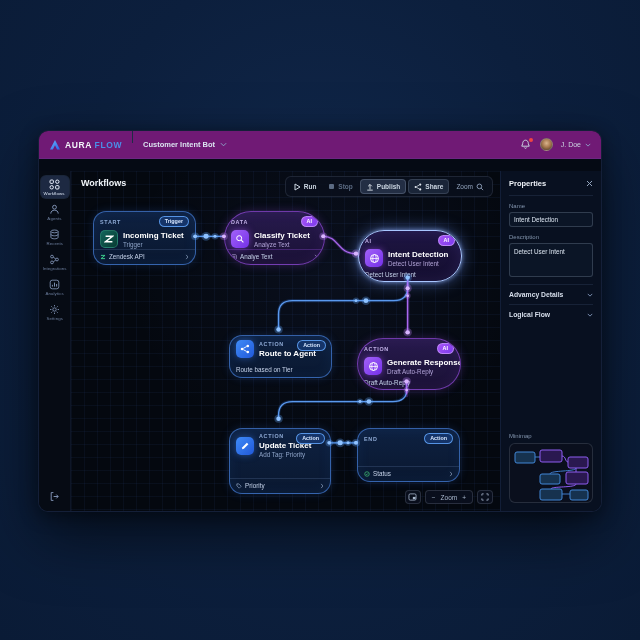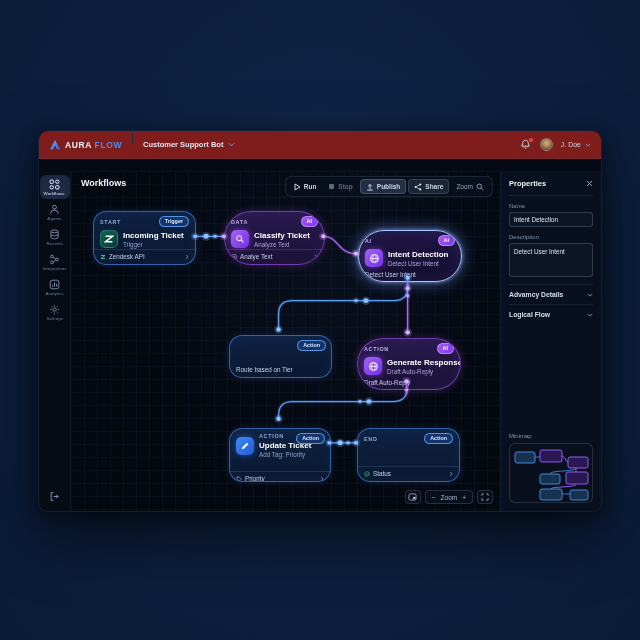--- a/index.html
+++ b/index.html
@@ -10,21 +10,21 @@
     overflow: hidden;
     -webkit-font-smoothing: antialiased;
   }
   .window {
     position:absolute; left:38px; top:130px; width:564px; height:382px;
     background:#050a14; border:1px solid rgba(90,130,220,.18); border-radius:10px;
     box-shadow:0 24px 60px rgba(0,0,0,.55), 0 4px 18px rgba(0,0,0,.4);
     display:flex; flex-direction:column; overflow:hidden;
   }
   
-  .topbar { height:28px; flex:0 0 28px; background:#7f1d1d; border-bottom:1px solid rgba(90,130,220,.12);
+  .topbar { height:28px; flex:0 0 28px; background:#701a75; border-bottom:1px solid rgba(90,130,220,.12);
     display:flex; padding:0 10px; }
   .brand { display:flex; align-items:center; gap:4px; }
   .brand-name { font-size:8.5px; font-weight:bold; letter-spacing:.6px; color:#f1f5f9; }
   .brand-name .flow { color:#4a8fe8; }
   .tb-div { width:1px; height:12px; background:#1e2c45; margin:0 10px; }
   .wf-select { display:flex; align-items:center; gap:5px; font-size:7.5px; font-weight:bold; color:#dbe4f0; cursor:pointer; }
   .topbar-right { margin-left:auto; display:flex; align-items:center; gap:8px; }
   .bell-wrap { position:relative; width:12px; height:12px; cursor:pointer; }
   .bell-dot { position:absolute; top:-1px; right:-1px; width:4px; height:4px; border-radius:50%; background:#ef4444; }
   .avatar { width:13px; height:13px; border-radius:50%; border:1px solid rgba(148,163,184,.4);
@@ -144,21 +144,21 @@
           <stop offset="0" stop-color="#6db3f8"></stop>
               <stop offset="1" stop-color="#2563eb"></stop>
             </linearGradient>
           </defs>
         <path d="M6 1 L11 10.5 H8.1 L6 6.2 L3.9 10.5 H1 Z" fill="url(#lg)"></path>
       </svg>
       <span class="brand-name"><span>AURA</span> <span class="flow">FLOW</span></span>
     </div>
     <div class="tb-div"></div>
     <div class="wf-select">
-      <span>Customer Support Bot</span>
+      <span>Customer Intent Bot</span>
       <svg class="icon" width="7" height="5" viewBox="0 0 8 5">
           <path d="M1 1 L4 4 L7 1" stroke="#8da3c7" stroke-width="1.1" fill="none"></path>
         </svg>
     </div>
     <div class="topbar-right">
       <div class="bell-wrap">
         <svg class="icon" width="11" height="12" viewBox="0 0 10 11">
           <path d="M5 1.1 C3.2 1.1 2.4 2.6 2.4 4.3 L1.6 6.6 H8.4 L7.6 4.3 C7.6 2.6 6.8 1.1 5 1.1 Z" fill="none" stroke="#cbd5e1" stroke-width=".9"></path>
           <path d="M3.9 7.8 A1.2 1.2 0 0 0 6.1 7.8" fill="none" stroke="#cbd5e1" stroke-width=".9"></path>
         </svg>
@@ -432,20 +432,34 @@
             <span class="nsub">Detect User Intent</span>
           </span>
         </div>
         <div class="nfoot">
           <span>Detect User Intent</span>
         </div>
       </div>
 
       <div class="node n-blue n-il" style="left:158px;top:164px;width:103px;height:43px;">
         <span class="badge b-blue">Action</span>
+        <div class="nbody2">
+          <span class="nicon i-blue">
+            <svg class="icon" width="10" height="10" viewBox="0 0 9 9">
+                <circle cx="7" cy="1.8" r="1.2" fill="#fff"></circle>
+                <circle cx="1.9" cy="4.5" r="1.2" fill="#fff"></circle>
+                <circle cx="7" cy="7.2" r="1.2" fill="#fff"></circle>
+                <path d="M3 3.9 L6 2.3 M3 5.1 L6 6.7" stroke="#fff" stroke-width=".8"></path>
+              </svg>
+          </span>
+          <span class="ncol">
+            <span class="ntype">ACTION</span>
+            <span class="ntitle">Route to Agent</span>
+          </span>
+        </div>
         <div class="nfoot">
           <span>Route based on Tier</span>
         </div>
       </div>
 
       <div class="node n-purple" style="left:286px;top:167px;width:104px;height:52px;">
         <div class="nhead">
           <span class="ntype">ACTION</span>
           <span class="badge b-purple">AI</span>
         </div>
@@ -460,21 +474,21 @@
           <span class="ncol">
             <span class="ntitle">Generate Response</span>
             <span class="nsub">Draft Auto-Reply</span>
           </span>
         </div>
         <div class="nfoot">
           <span>Draft Auto-Reply</span>
         </div>
       </div>
 
-      <div class="node n-blue n-il" style="left:158px;top:257px;width:102px;height:54px;gap:12px;">
+      <div class="node n-blue n-il" style="left:158px;top:257px;width:102px;height:66px;gap:12px;">
         <span class="badge b-blue">Action</span>
         <div class="nbody2">
           <span class="nicon i-blue">
             <svg class="icon" width="10" height="10" viewBox="0 0 10 10">
                 <path d="M2 8.2 L2.4 6.3 L6.9 1.8 L8.4 3.3 L3.9 7.8 Z" fill="#fff"></path>
               </svg>
           </span>
           <span class="ncol">
             <span class="ntype">ACTION</span>
             <span class="ntitle">Update Ticket</span>

